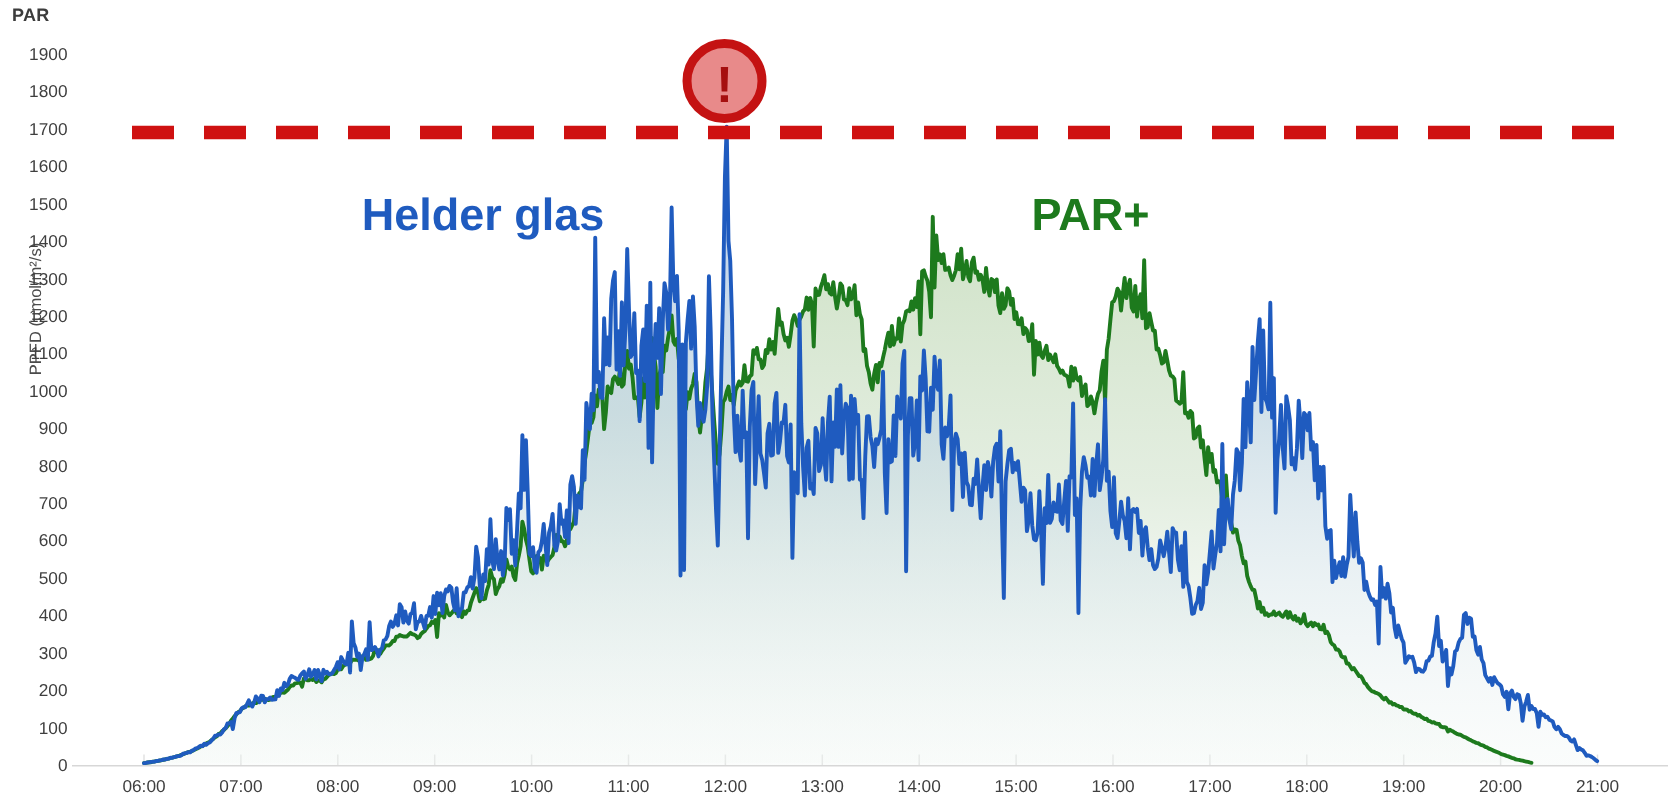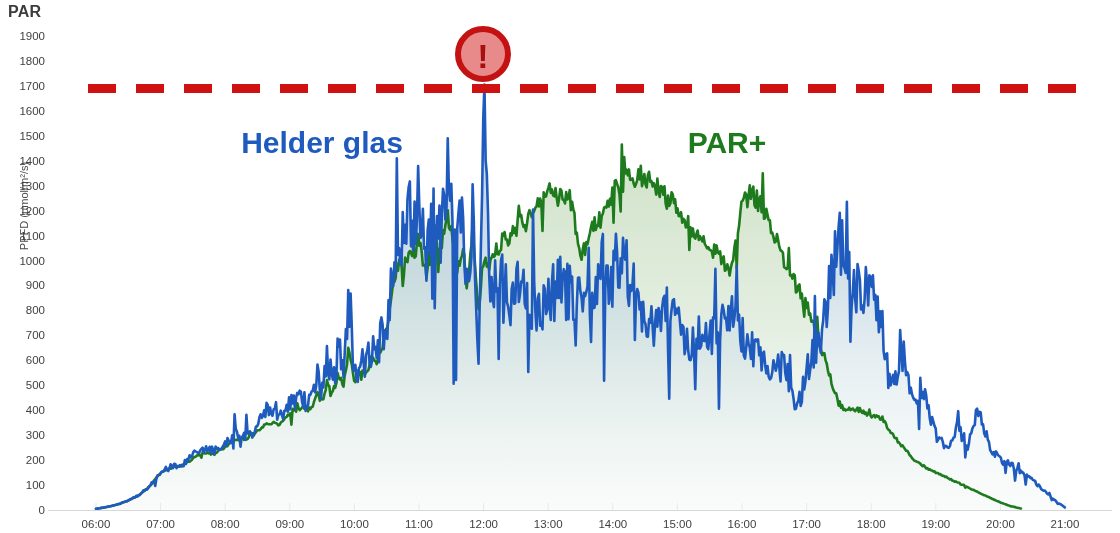--- a/index.html
+++ b/index.html
@@ -1,19 +1,19 @@
 <!DOCTYPE html>
 <html><head>
 <meta charset="utf-8">
 <style>
   html,body{margin:0;padding:0;background:#ffffff;}
   body{width:1120px;height:533px;overflow:hidden;
        font-family:"Liberation Sans","DejaVu Sans",sans-serif;}
   #chart-root{position:relative;width:1120px;height:533px;background:#fff;}
-  .par-title{position:absolute;left:8px;top:3px;font-size:16px;font-weight:700;color:#3c3c3c;letter-spacing:.2px;}
+  .par-title{position:absolute;left:8px;top:3px;font-size:12px;font-weight:700;color:#3c3c3c;letter-spacing:.2px;}
   .ylabel{position:absolute;left:-56px;top:200px;width:160px;text-align:center;
           transform:rotate(-90deg);transform-origin:center center;
           font-size:11px;color:#4a4a4a;}
   svg{position:absolute;left:0;top:0;display:block;}
   .tick-text{font-family:"Liberation Sans","DejaVu Sans",sans-serif;font-size:11.5px;fill:#3f3f3f;}
   .xtick-text{font-family:"Liberation Sans","DejaVu Sans",sans-serif;font-size:11.5px;fill:#3f3f3f;text-anchor:middle;}
   .series-label{font-family:"Liberation Sans","DejaVu Sans",sans-serif;font-size:30px;font-weight:700;}
 </style>
 </head>
 <body>

